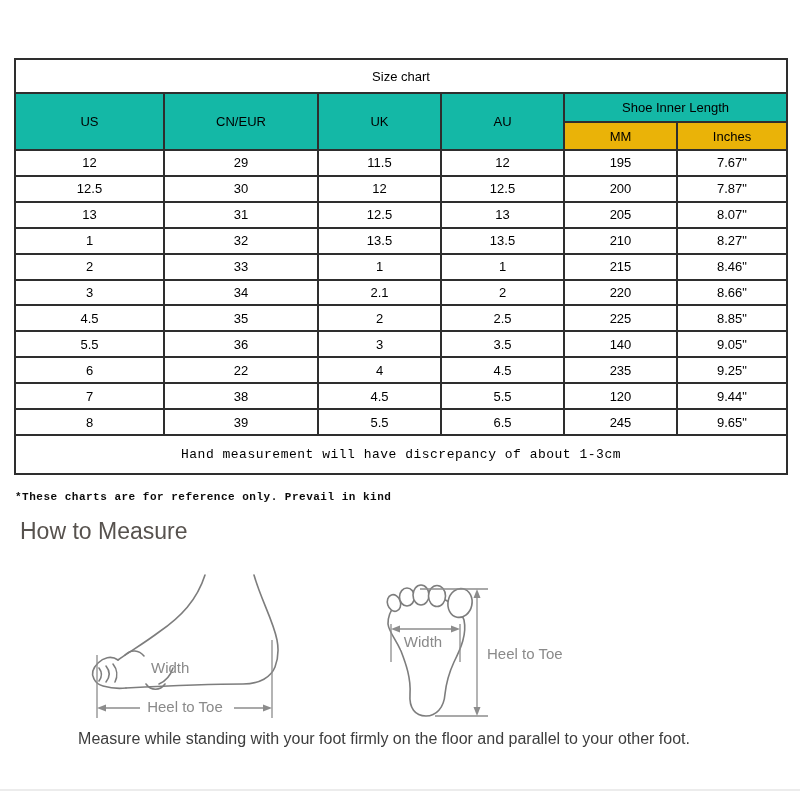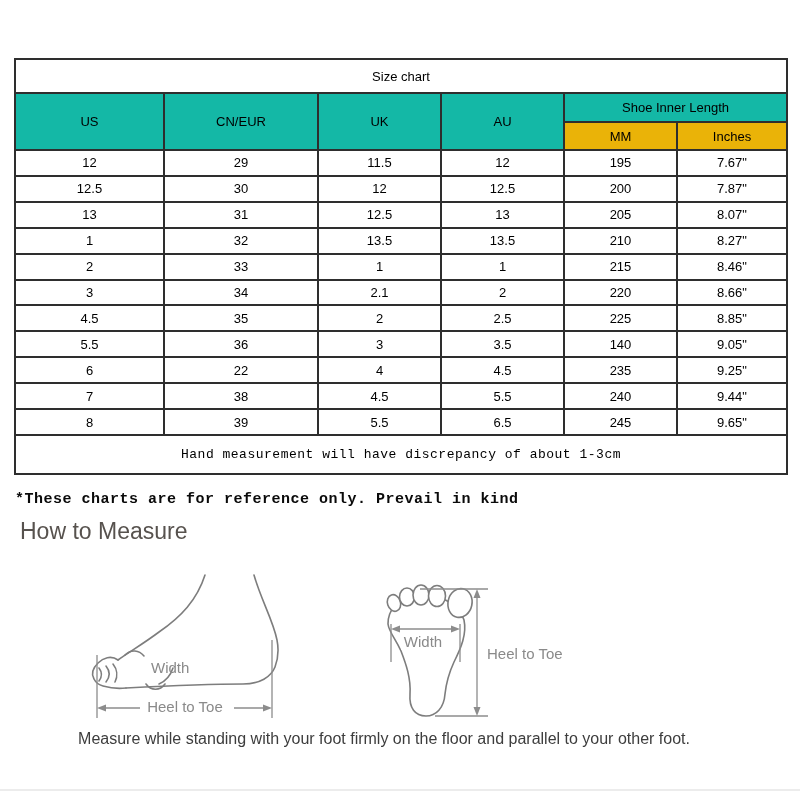--- a/index.html
+++ b/index.html
@@ -12,21 +12,21 @@
   table.size-chart th,table.size-chart td{
     border:2px solid #2e2e2e;text-align:center;vertical-align:middle;padding:0;
     font-size:13px;font-weight:400;}
   .title-row td{height:32px;font-size:18px;font-weight:700;background:#fff;}
   .head-row th{height:27px;font-size:15px;font-weight:700;background:#14b8a6;}
   .sub-row th{height:26px;font-size:13px;font-weight:400;background:#eab308;}
   .foot-row td{height:37px;font-size:15px;font-weight:700;
     font-family:"Liberation Mono","DejaVu Sans Mono",monospace;letter-spacing:.5px;border-radius:9px;}
 
   
-  .ref-note{position:absolute;left:15px;top:491px;font-size:15px;font-weight:700;
+  .ref-note{position:absolute;left:15px;top:491px;font-size:11px;font-weight:700;
     font-family:"Liberation Mono","DejaVu Sans Mono",monospace;letter-spacing:.5px;color:#0a0a0a;}
   .htm-heading{position:absolute;left:20px;top:518px;font-size:23px;font-weight:400;color:#57524e;}
   .htm-sub{position:absolute;left:20px;top:547px;font-size:15px;color:#6b6b6b;}
   .caption{position:absolute;left:0;top:730px;width:768px;text-align:center;
     font-size:16px;color:#3d3d3d;}
   .bottom-divider{position:absolute;left:0;top:789px;width:800px;height:2px;background:#ececec;}
 
   
   .diagram{position:absolute;}
   .diagram .outline{fill:none;stroke:#7d7d7d;stroke-width:1.6;stroke-linecap:round;}
@@ -139,21 +139,21 @@
           <td>4</td>
           <td>4.5</td>
           <td>235</td>
           <td>9.25"</td>
         </tr>
         <tr>
           <td>7</td>
           <td>38</td>
           <td>4.5</td>
           <td>5.5</td>
-          <td>240</td>
+          <td>120</td>
           <td>9.44"</td>
         </tr>
         <tr>
           <td>8</td>
           <td>39</td>
           <td>5.5</td>
           <td>6.5</td>
           <td>245</td>
           <td>9.65"</td>
         </tr>

